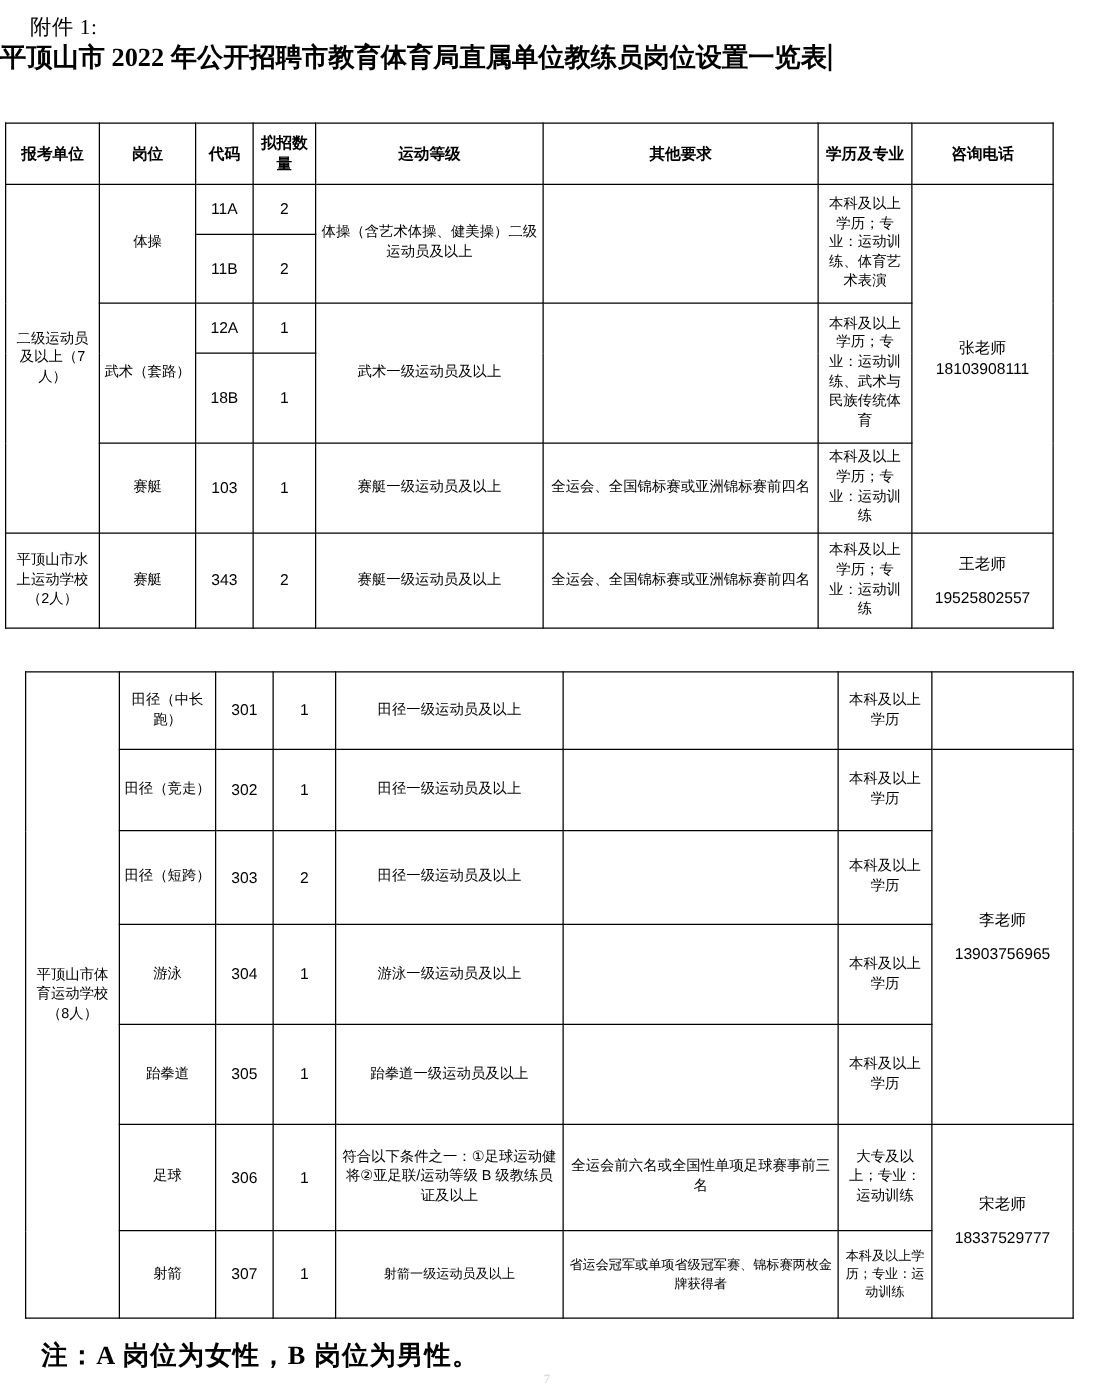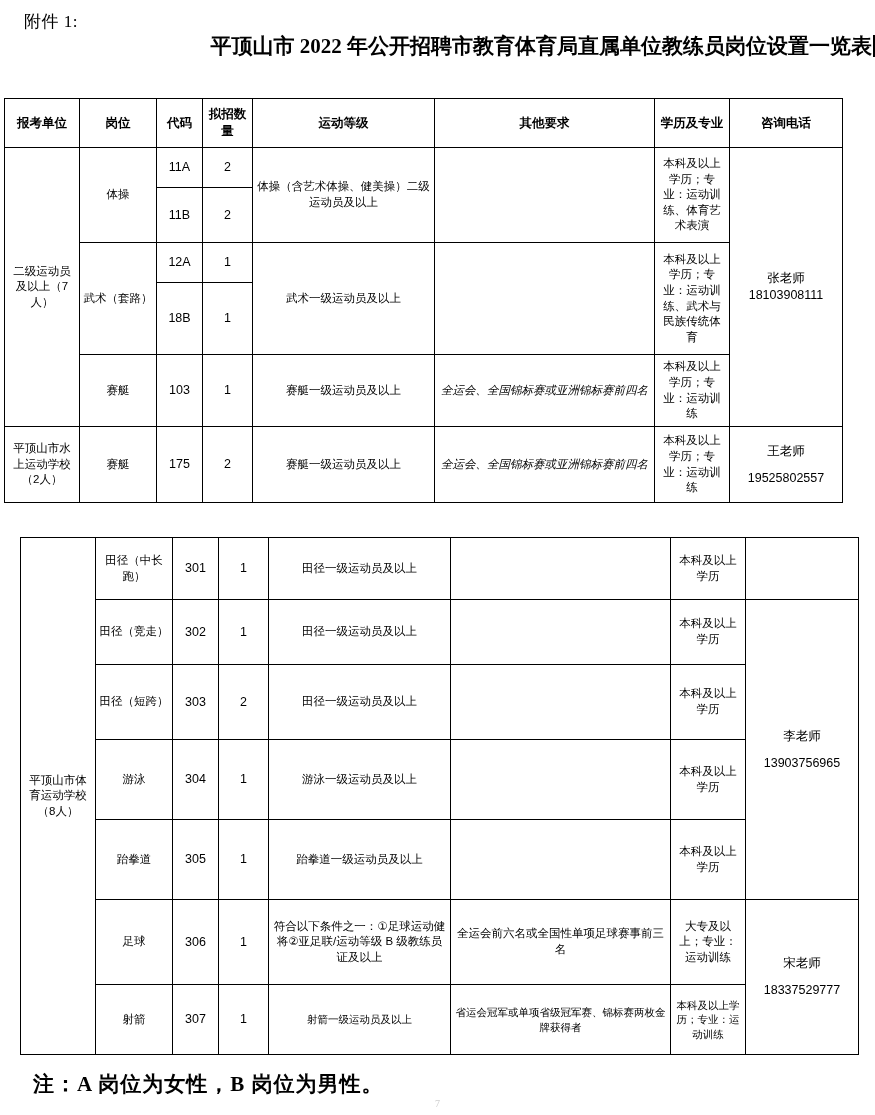--- a/index.html
+++ b/index.html
@@ -30,21 +30,21 @@
     font-size: 17px;
     font-family: "Liberation Serif", "DejaVu Serif", serif;
     letter-spacing: 0.5px;
   }
 
   .doc-title {
     position: absolute;
     left: 0;
     right: 0;
     top: 32px;
-    text-align: right;
+    text-align: left;
     font-size: 21px;
     font-weight: bold;
     font-family: "Liberation Serif", "DejaVu Serif", serif;
     letter-spacing: 0px;
     white-space: nowrap;
   }
   .doc-title .caret {
     display: inline-block;
     width: 2px;
     height: 22px;
@@ -85,21 +85,20 @@
   
   #table-two {
     left: 20px;
     top: 537px;
     width: 838px;
   }
 
   td.left-align {
     text-align: left;
     padding-left: 6px;
-    font-style: italic;
   }
 
   td.small {
     font-size: 11.5px;
   }
   td.tiny {
     font-size: 10.5px;
   }
 
   .footer-note {
@@ -195,21 +194,21 @@
         <td>103</td>
         <td>1</td>
         <td class="small" style="line-height:2">赛艇一级运动员及以上</td>
         <td class="left-align small">全运会、全国锦标赛或亚洲锦标赛前四名</td>
         <td class="small">本科及以上学历；专业：运动训练</td>
       </tr>
 
       <tr style="height:76px">
         <td class="small">平顶山市水上运动学校（2人）</td>
         <td class="small">赛艇</td>
-        <td>175</td>
+        <td>343</td>
         <td>2</td>
         <td class="small" style="line-height:2">赛艇一级运动员及以上</td>
         <td class="left-align small">全运会、全国锦标赛或亚洲锦标赛前四名</td>
         <td class="small">本科及以上学历；专业：运动训练</td>
         <td>
           <div>王老师</div>
           <div style="height:10px"></div>
           <div>19525802557</div>
         </td>
       </tr>

